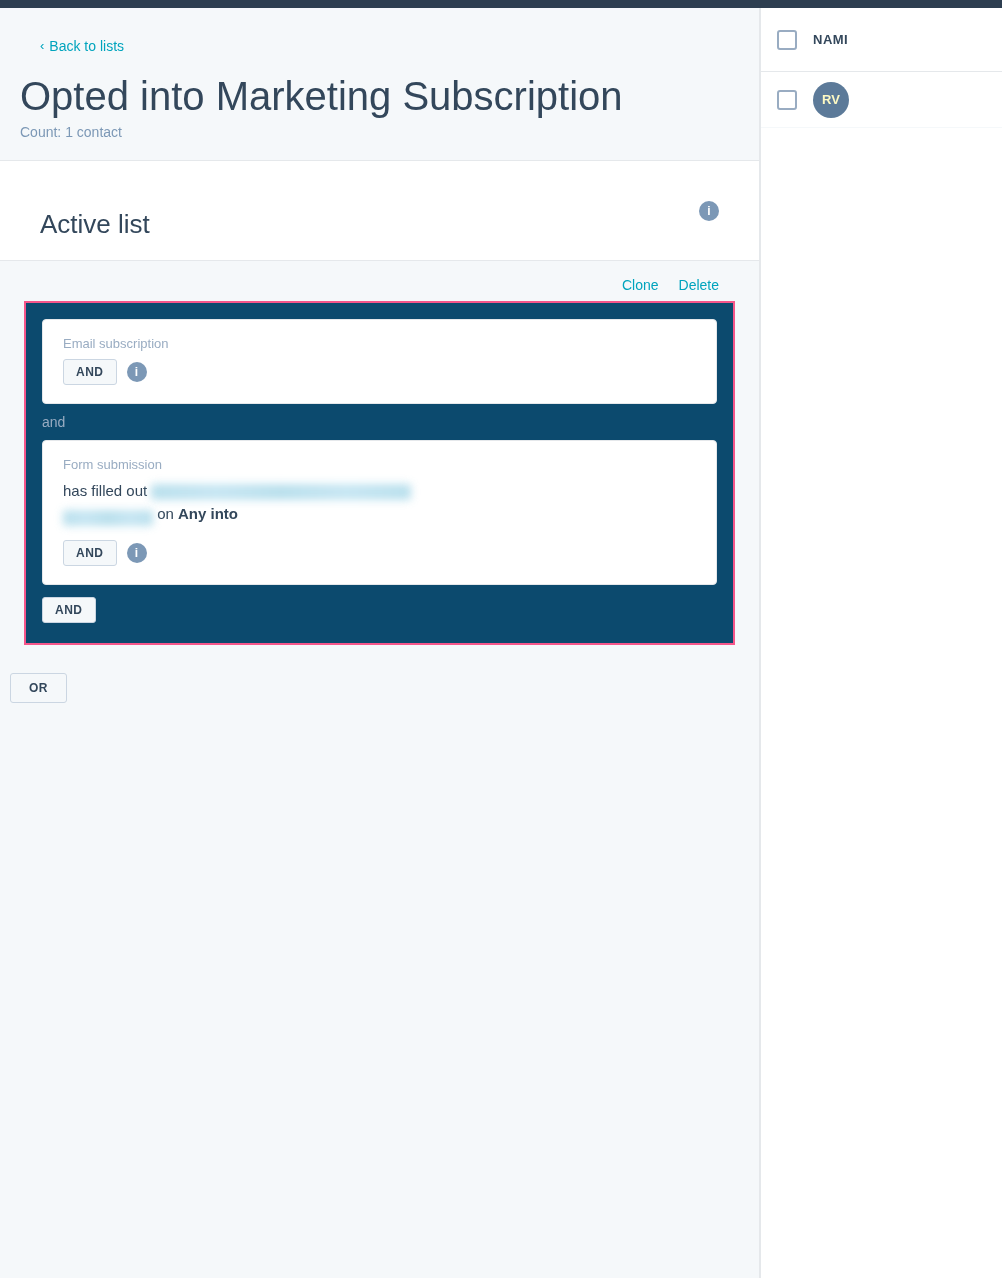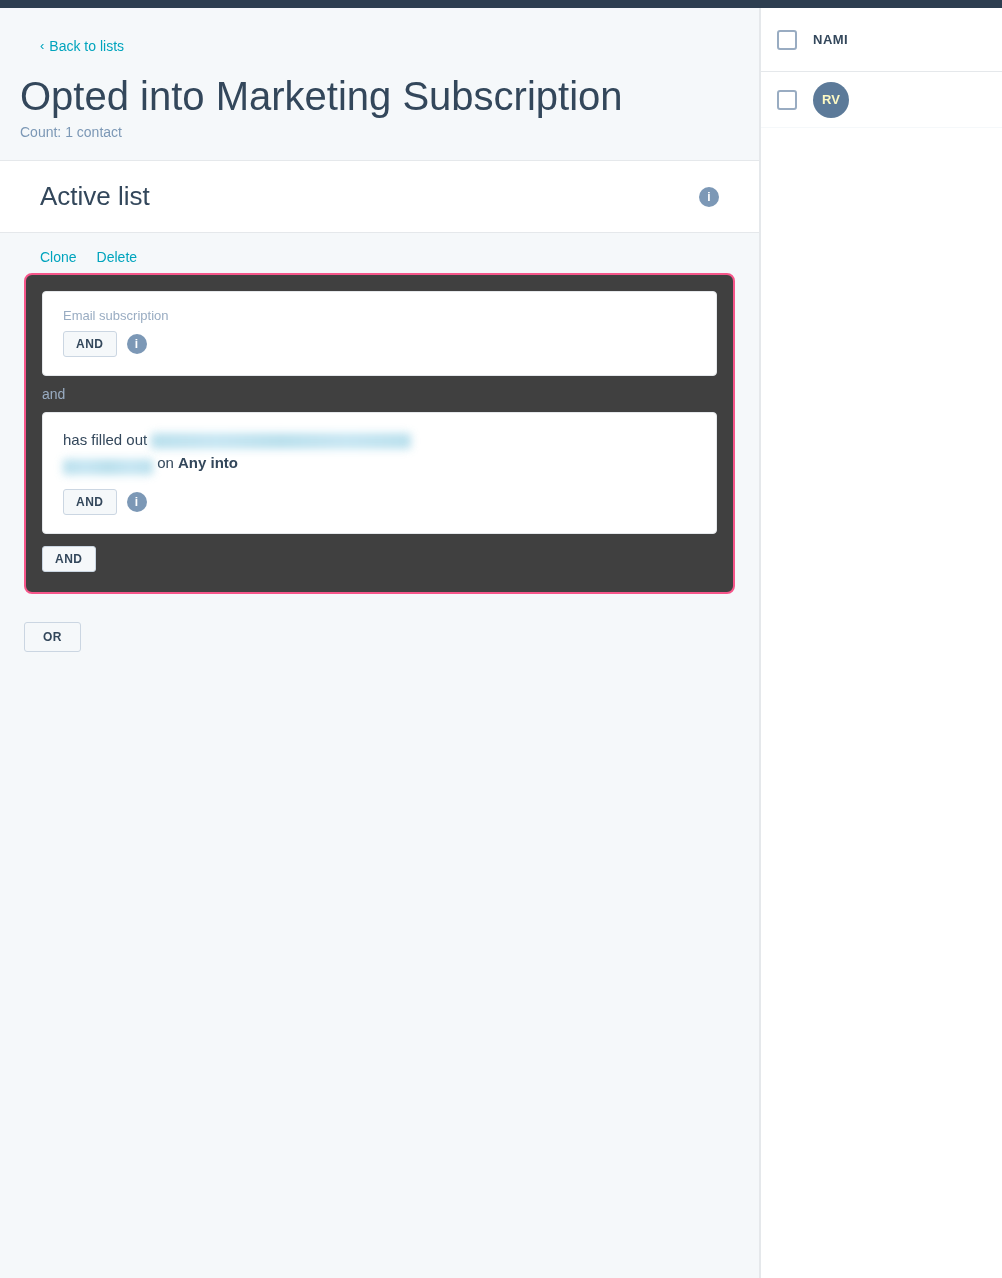--- a/index.html
+++ b/index.html
@@ -77,20 +77,21 @@
       padding: 20px 40px;
       display: flex;
       align-items: center;
       justify-content: space-between;
     }
 
     .active-list-label {
       font-size: 26px;
       font-weight: 400;
       color: #33475b;
+      margin-top: 28px;
     }
 
     .info-icon-circle {
       width: 20px;
       height: 20px;
       border-radius: 50%;
       background: #7c98b6;
       color: #fff;
       font-size: 12px;
       font-weight: bold;
@@ -98,39 +99,39 @@
       align-items: center;
       justify-content: center;
       cursor: pointer;
       flex-shrink: 0;
     }
 
     
     .actions-row {
       padding: 16px 40px 8px 40px;
       display: flex;
-      justify-content: flex-start;
+      justify-content: flex-end;
       gap: 20px;
     }
 
     .action-link {
       color: #00a4bd;
       font-size: 14px;
       font-weight: 500;
       cursor: pointer;
       text-decoration: none;
     }
 
     
     .filter-group-wrapper {
       margin: 0 24px 20px 24px;
       border: 2px solid #f6568a;
-      border-radius: 8px;
+      border-radius: 0;
       padding: 16px;
-      background: #404040;
+      background: #0c4a6e;
     }
 
     
     .filter-card {
       background: #fff;
       border: 1px solid #e5e8eb;
       border-radius: 4px;
       padding: 16px 20px 18px 20px;
       margin-bottom: 0;
     }
@@ -188,21 +189,21 @@
       height: 16px;
       vertical-align: middle;
       opacity: 0.8;
     }
 
     .blurred-1 { width: 260px; }
     .blurred-2 { width: 90px; }
 
     
     .or-button-row {
-      padding: 8px 24px 20px 24px;
+      padding: 8px 24px 20px 10px;
     }
 
     .or-button {
       border: 1px solid #cbd6e2;
       background: #f5f8fa;
       color: #33475b;
       font-size: 12px;
       font-weight: 600;
       padding: 7px 18px;
       border-radius: 3px;
@@ -308,20 +309,21 @@
         <div class="filter-category">Email subscription</div>
         <div class="filter-footer">
           <button class="and-button">AND</button>
           <span class="info-icon-circle">i</span>
         </div>
       </div>
 
       <div class="and-separator">and</div>
 
       <div class="filter-card">
+        <div class="filter-category">Form submission</div>
         <div class="filter-description">
           <span>has filled out </span><span class="blurred-text blurred-1"></span>
           <br>
           <span class="blurred-text blurred-2" style="margin-top:6px;"></span>
           <span> on </span><strong>Any into</strong>
         </div>
         <div class="filter-footer">
           <button class="and-button">AND</button>
           <span class="info-icon-circle">i</span>
         </div>

